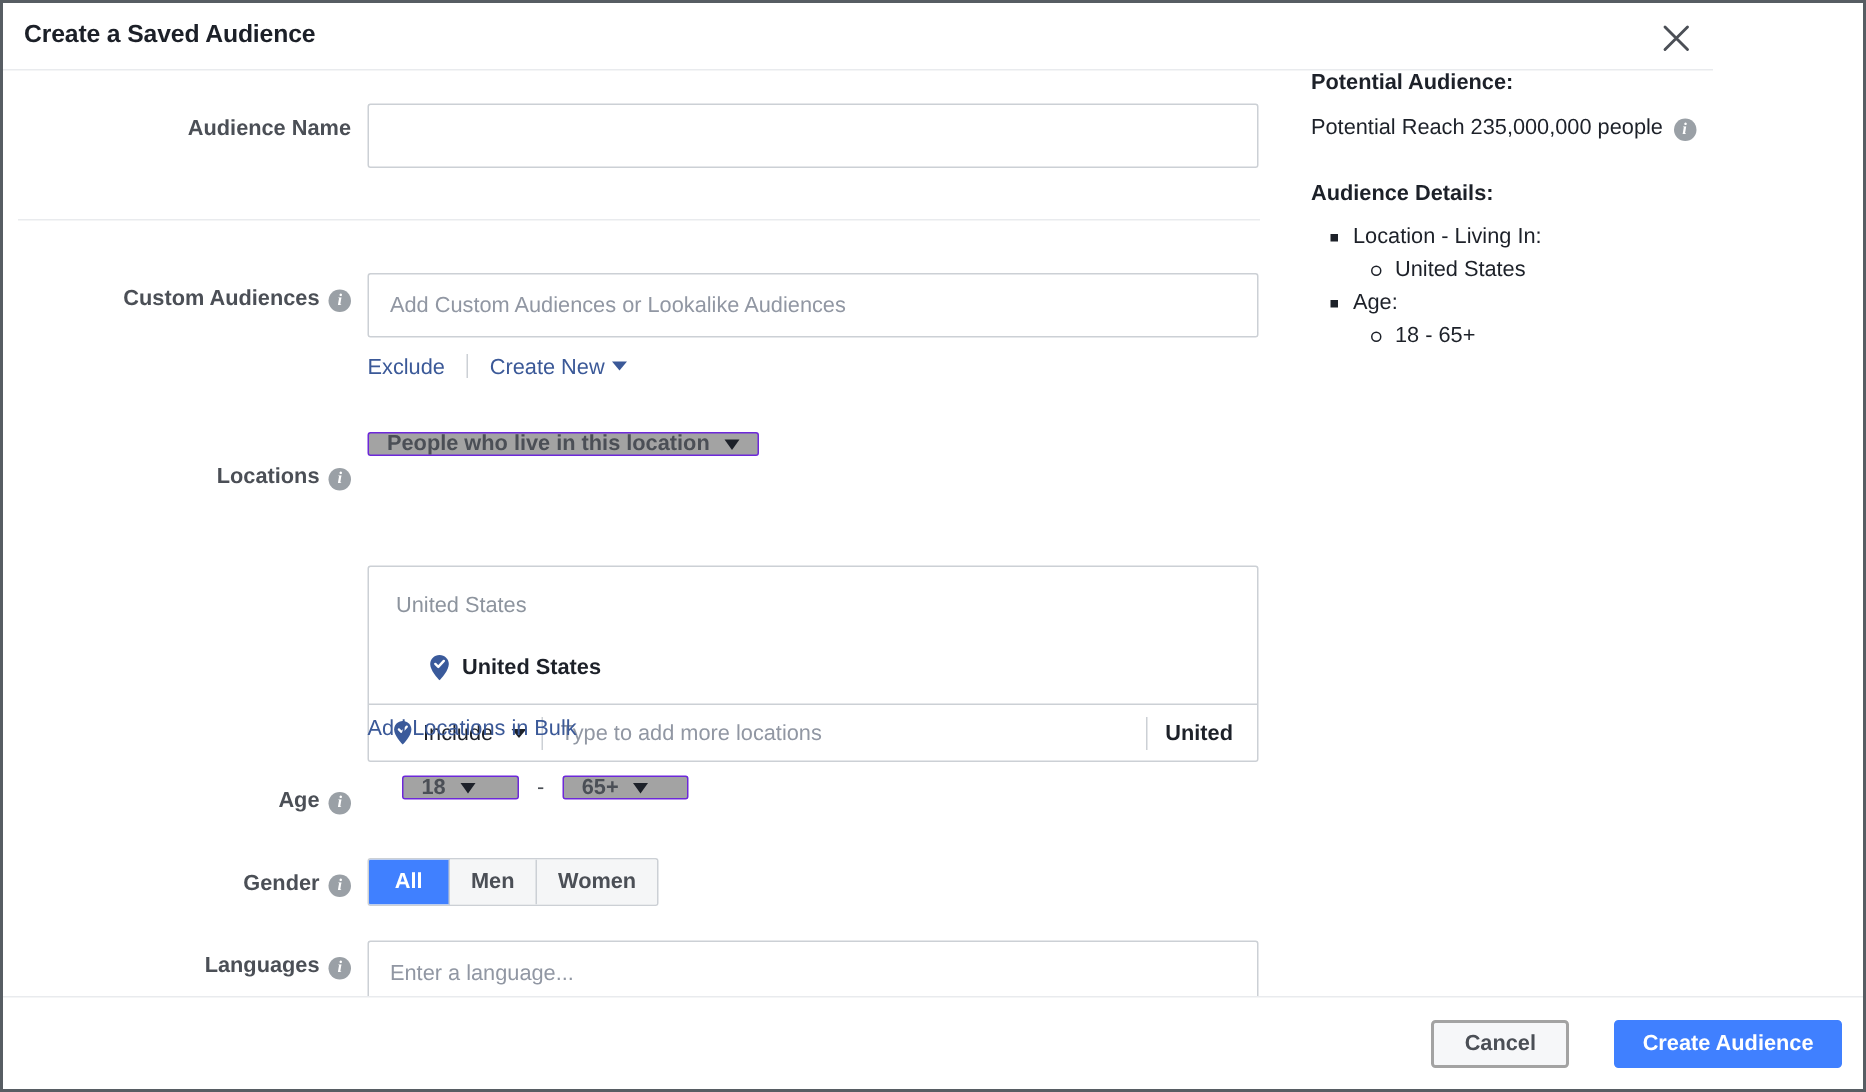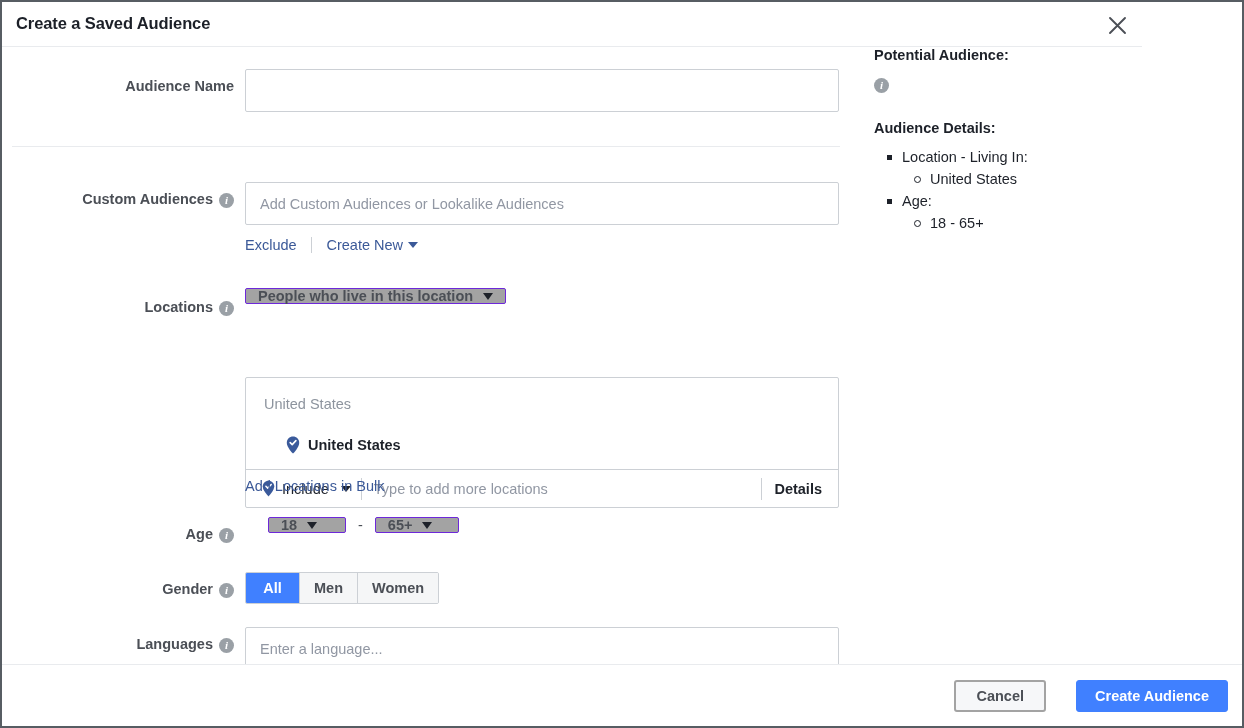--- a/index.html
+++ b/index.html
@@ -393,21 +393,21 @@
         <input type="text" placeholder="Add Custom Audiences or Lookalike Audiences" style="">
       </div>
       <div style="position:absolute; left:243px; top:54px;">
         <span class="link">Exclude</span>
         <span class="vsep"></span>
         <span class="link"><span>Create New</span><i class="caret"></i></span>
       </div>
     </div>
 
     <div class="row" style="top:240px;">
-      <div class="lbl-wrap" style="top:12px;padding-left:40px;">
+      <div class="lbl-wrap" style="top:23px;padding-left:40px;">
         <span>Locations</span>
         <span class="info-icon">i</span>
       </div>
       <div style="position:absolute; left:243px; top:0;">
         <div class="gbtn">
           <span>People who live in this location</span>
           <i class="caret"></i>
         </div>
       </div>
     </div>
@@ -428,21 +428,21 @@
           <svg width="13" height="17" viewBox="0 0 14 18" aria-hidden="true">
             <path d="M7 0.6C3.5 0.6 0.8 3.3 0.8 6.7c0 4.3 5.2 10 6.2 10.8 1-0.8 6.2-6.5 6.2-10.8C13.2 3.3 10.5 0.6 7 0.6z" fill="#3a5a9b"></path>
             <path d="M4.2 6.6 L6.2 8.6 L9.9 4.6" stroke="#ffffff" stroke-width="1.6" fill="none" stroke-linecap="round" stroke-linejoin="round"></path>
           </svg>
           <span>Include</span>
           <i class="caret"></i>
         </div>
         <div class="sep"></div>
         <input id="loc-input" type="text" placeholder="Type to add more locations" style="">
         <div class="sep"></div>
-        <div id="browse-btn">Details</div>
+        <div id="browse-btn">United</div>
       </div>
     </div>
 
     <div style="position:absolute; left:243px; top:430px;">
       <span class="link">Add Locations in Bulk</span>
     </div>
 
     <div class="row" style="top:470px;">
       <div class="lbl-wrap" style="top:9px;padding-left:20px;">
         <span>Age</span>
@@ -484,20 +484,21 @@
         <input type="text" placeholder="Enter a language..." style="">
       </div>
     </div>
 
   </div>
 
   <div id="side">
     <h3>Potential Audience:</h3>
 
     <div id="reach-line">
+      <span>Potential Reach 235,000,000 people</span>
       <span class="info-icon">i</span>
     </div>
 
     <h3 id="details-head">Audience Details:</h3>
 
     <ul id="details-list">
       <li>
         <span>Location - Living In:</span>
         <ul>
           <li>United States</li>

